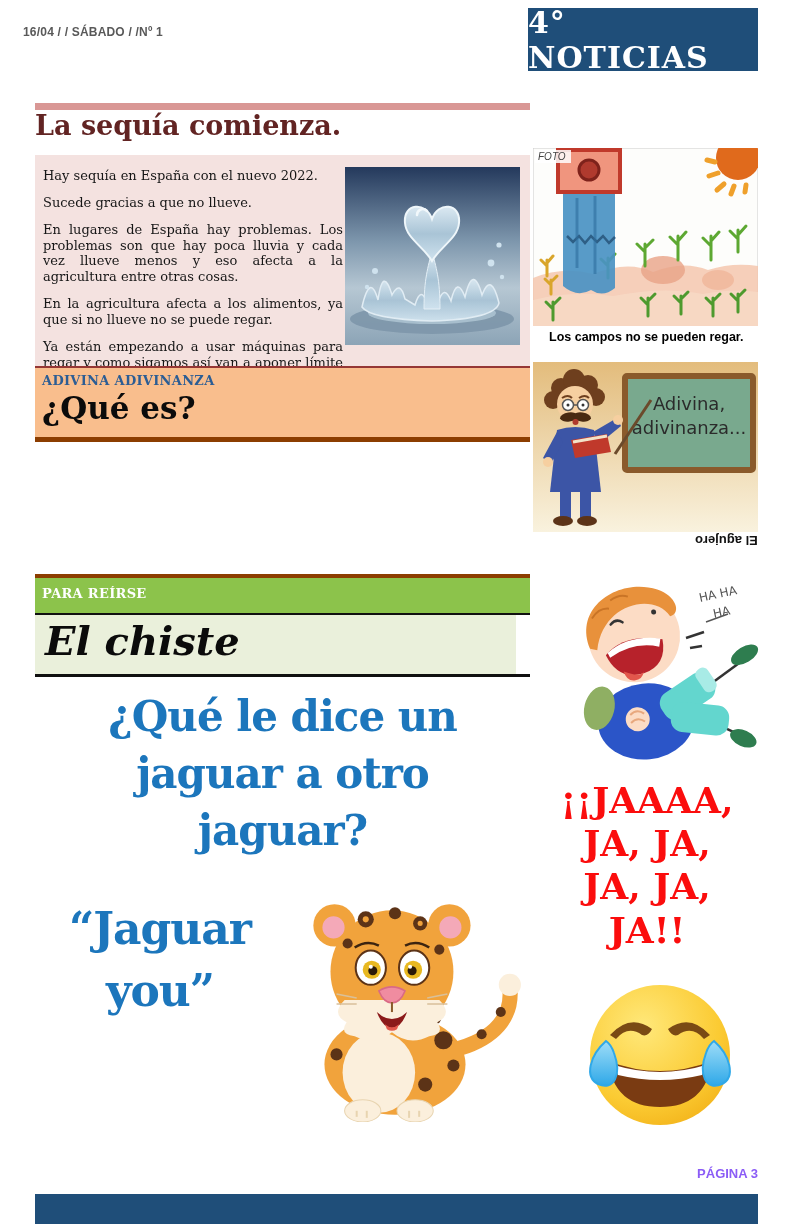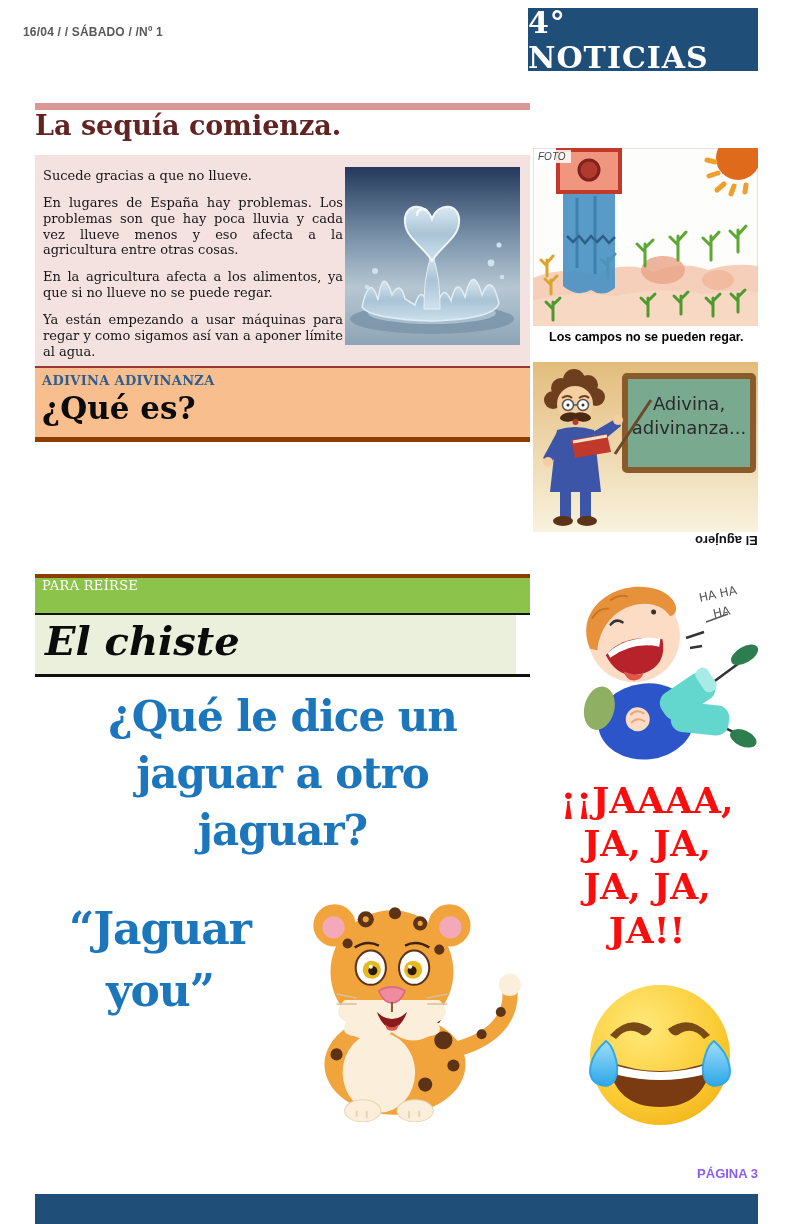--- a/index.html
+++ b/index.html
@@ -35,21 +35,21 @@
   .riddle-heading { position:absolute; top:22px; left:7px; font-size:31px; font-weight:bold; color:#0b0b0b; }
   .brown-rule1 { left:35px; top:437px; width:495px; height:5px; background:#8C3D00; }
   .peach-box { left:35px; top:442px; width:495px; height:132px; background:#FBE8D7; }
   .riddle-line { position:absolute; left:12px; width:480px; font-family:"DejaVu Sans",sans-serif;
     font-style:italic; font-size:25px; color:#14141e; letter-spacing:.5px; }
   .rl1 { top:23px; } .rl2 { top:67px; }
   .brown-rule2 { left:35px; top:574px; width:495px; height:4px; background:#8C3D00; }
 
   
   .green-bar { left:35px; top:578px; width:495px; height:35px; background:#8CC34B; }
-  .joke-kicker { position:absolute; left:7px; top:0; font-size:13px; font-weight:normal;
+  .joke-kicker { position:absolute; left:7px; top:8px; font-size:13px; font-weight:bold;
     color:#ffffff; letter-spacing:.3px; }
   .black-line1 { left:35px; top:613px; width:495px; height:2px; background:#101010; }
   .ltgreen-box { left:35px; top:615px; width:481px; height:59px; background:#EAF0DB; }
   .joke-heading { position:absolute; left:10px; top:2px; font-size:40px; font-weight:bold;
     font-style:italic; color:#0b0b0b; }
   .black-line2 { left:35px; top:674px; width:495px; height:3px; background:#101010; }
 
   .cooper { font-family:"DejaVu Serif",serif; font-weight:bold; }
   .joke-question { left:35px; top:688px; width:495px; text-align:center; font-size:42px;
     line-height:1.36; color:#1C76BC; letter-spacing:-1px; }
@@ -83,20 +83,21 @@
   <div class="abs date-line">16/04 / / SÁBADO / /Nº 1</div>
   <div class="abs masthead-box">
     <span class="masthead-title">4° NOTICIAS</span>
   </div>
 
   <div class="abs salmon-bar"></div>
   <div class="abs article-title">La sequía comienza.</div>
 
   <div class="abs pink-box">
     <div class="article-body">
+      <p>Hay sequía en España con el nuevo 2022.</p>
       <p>Sucede gracias a que no llueve.</p>
       <p>En lugares de España hay problemas. Los problemas son que hay poca lluvia y cada vez llueve menos y eso afecta a la agricultura entre otras cosas.</p>
       <p>En la agricultura afecta a los alimentos, ya que si no llueve no se puede regar.</p>
       <p>Ya están empezando a usar máquinas para regar y como sigamos así van a aponer límite al agua.</p>
     </div>
 
     <svg class="water-img" viewBox="0 0 175 178" preserveAspectRatio="none">
       <defs>
         <linearGradient id="wbg" x1="0" y1="0" x2="0" y2="1">
           <stop offset="0" stop-color="#24395c"></stop>

